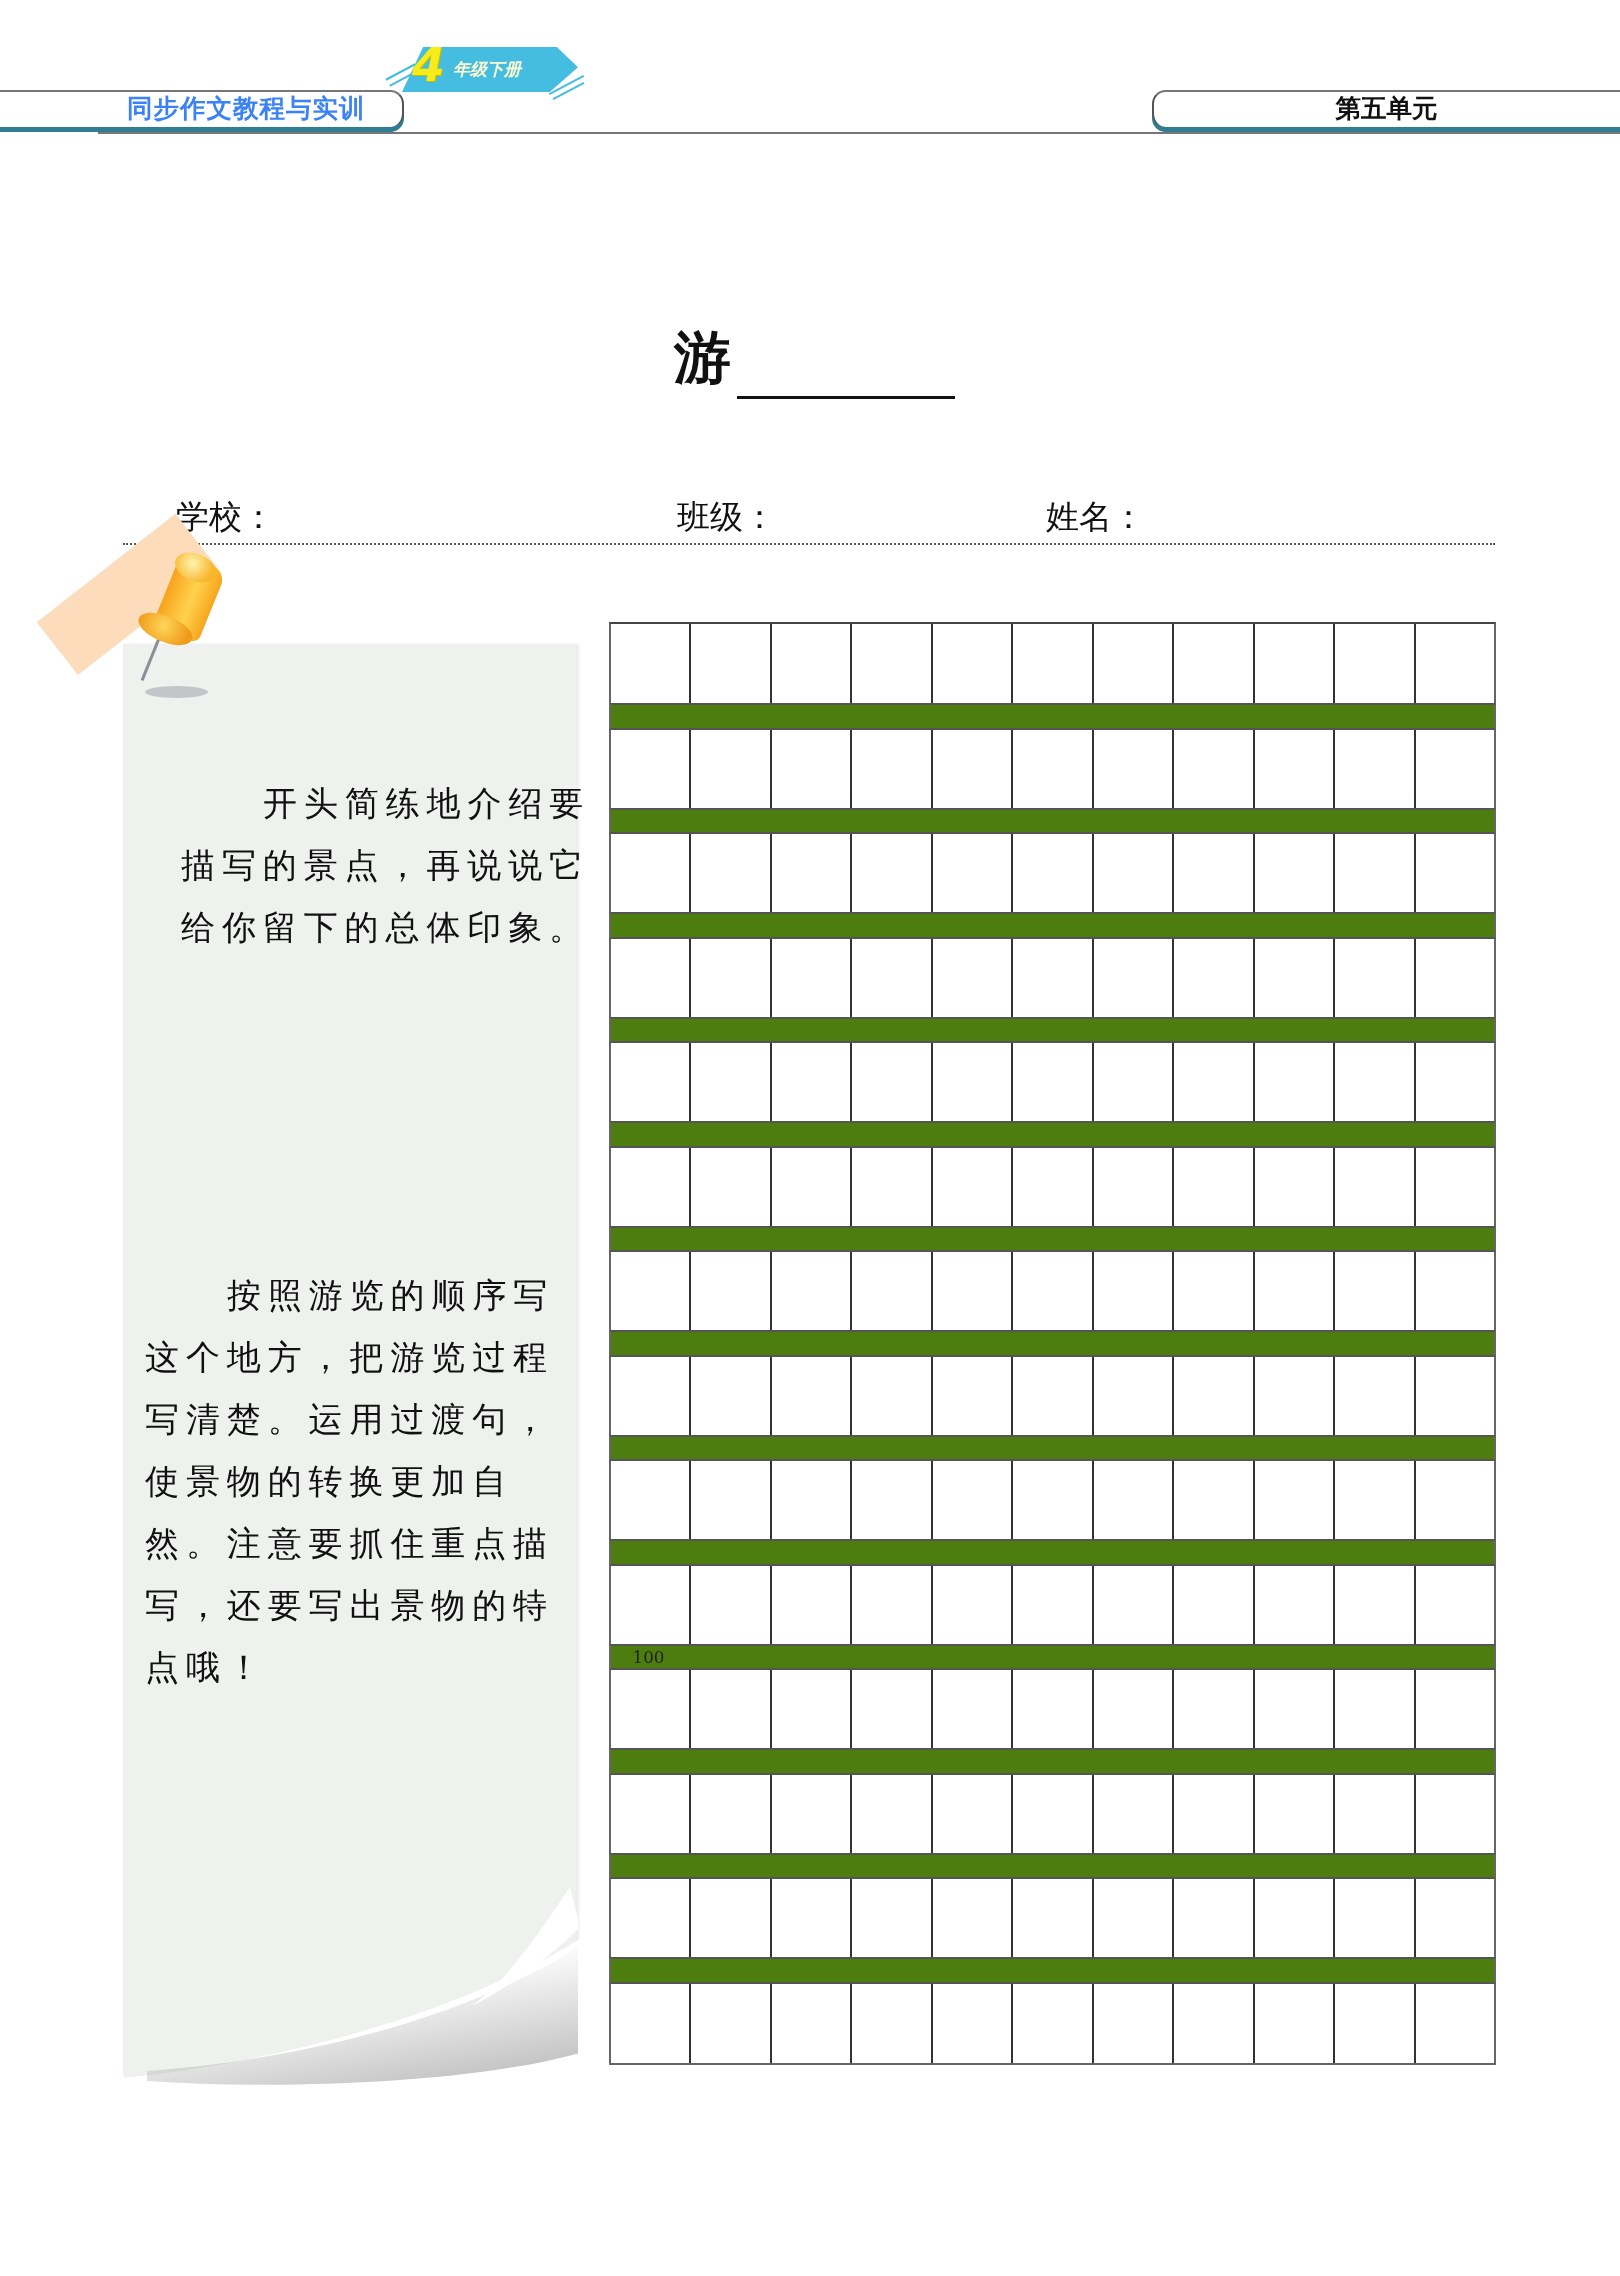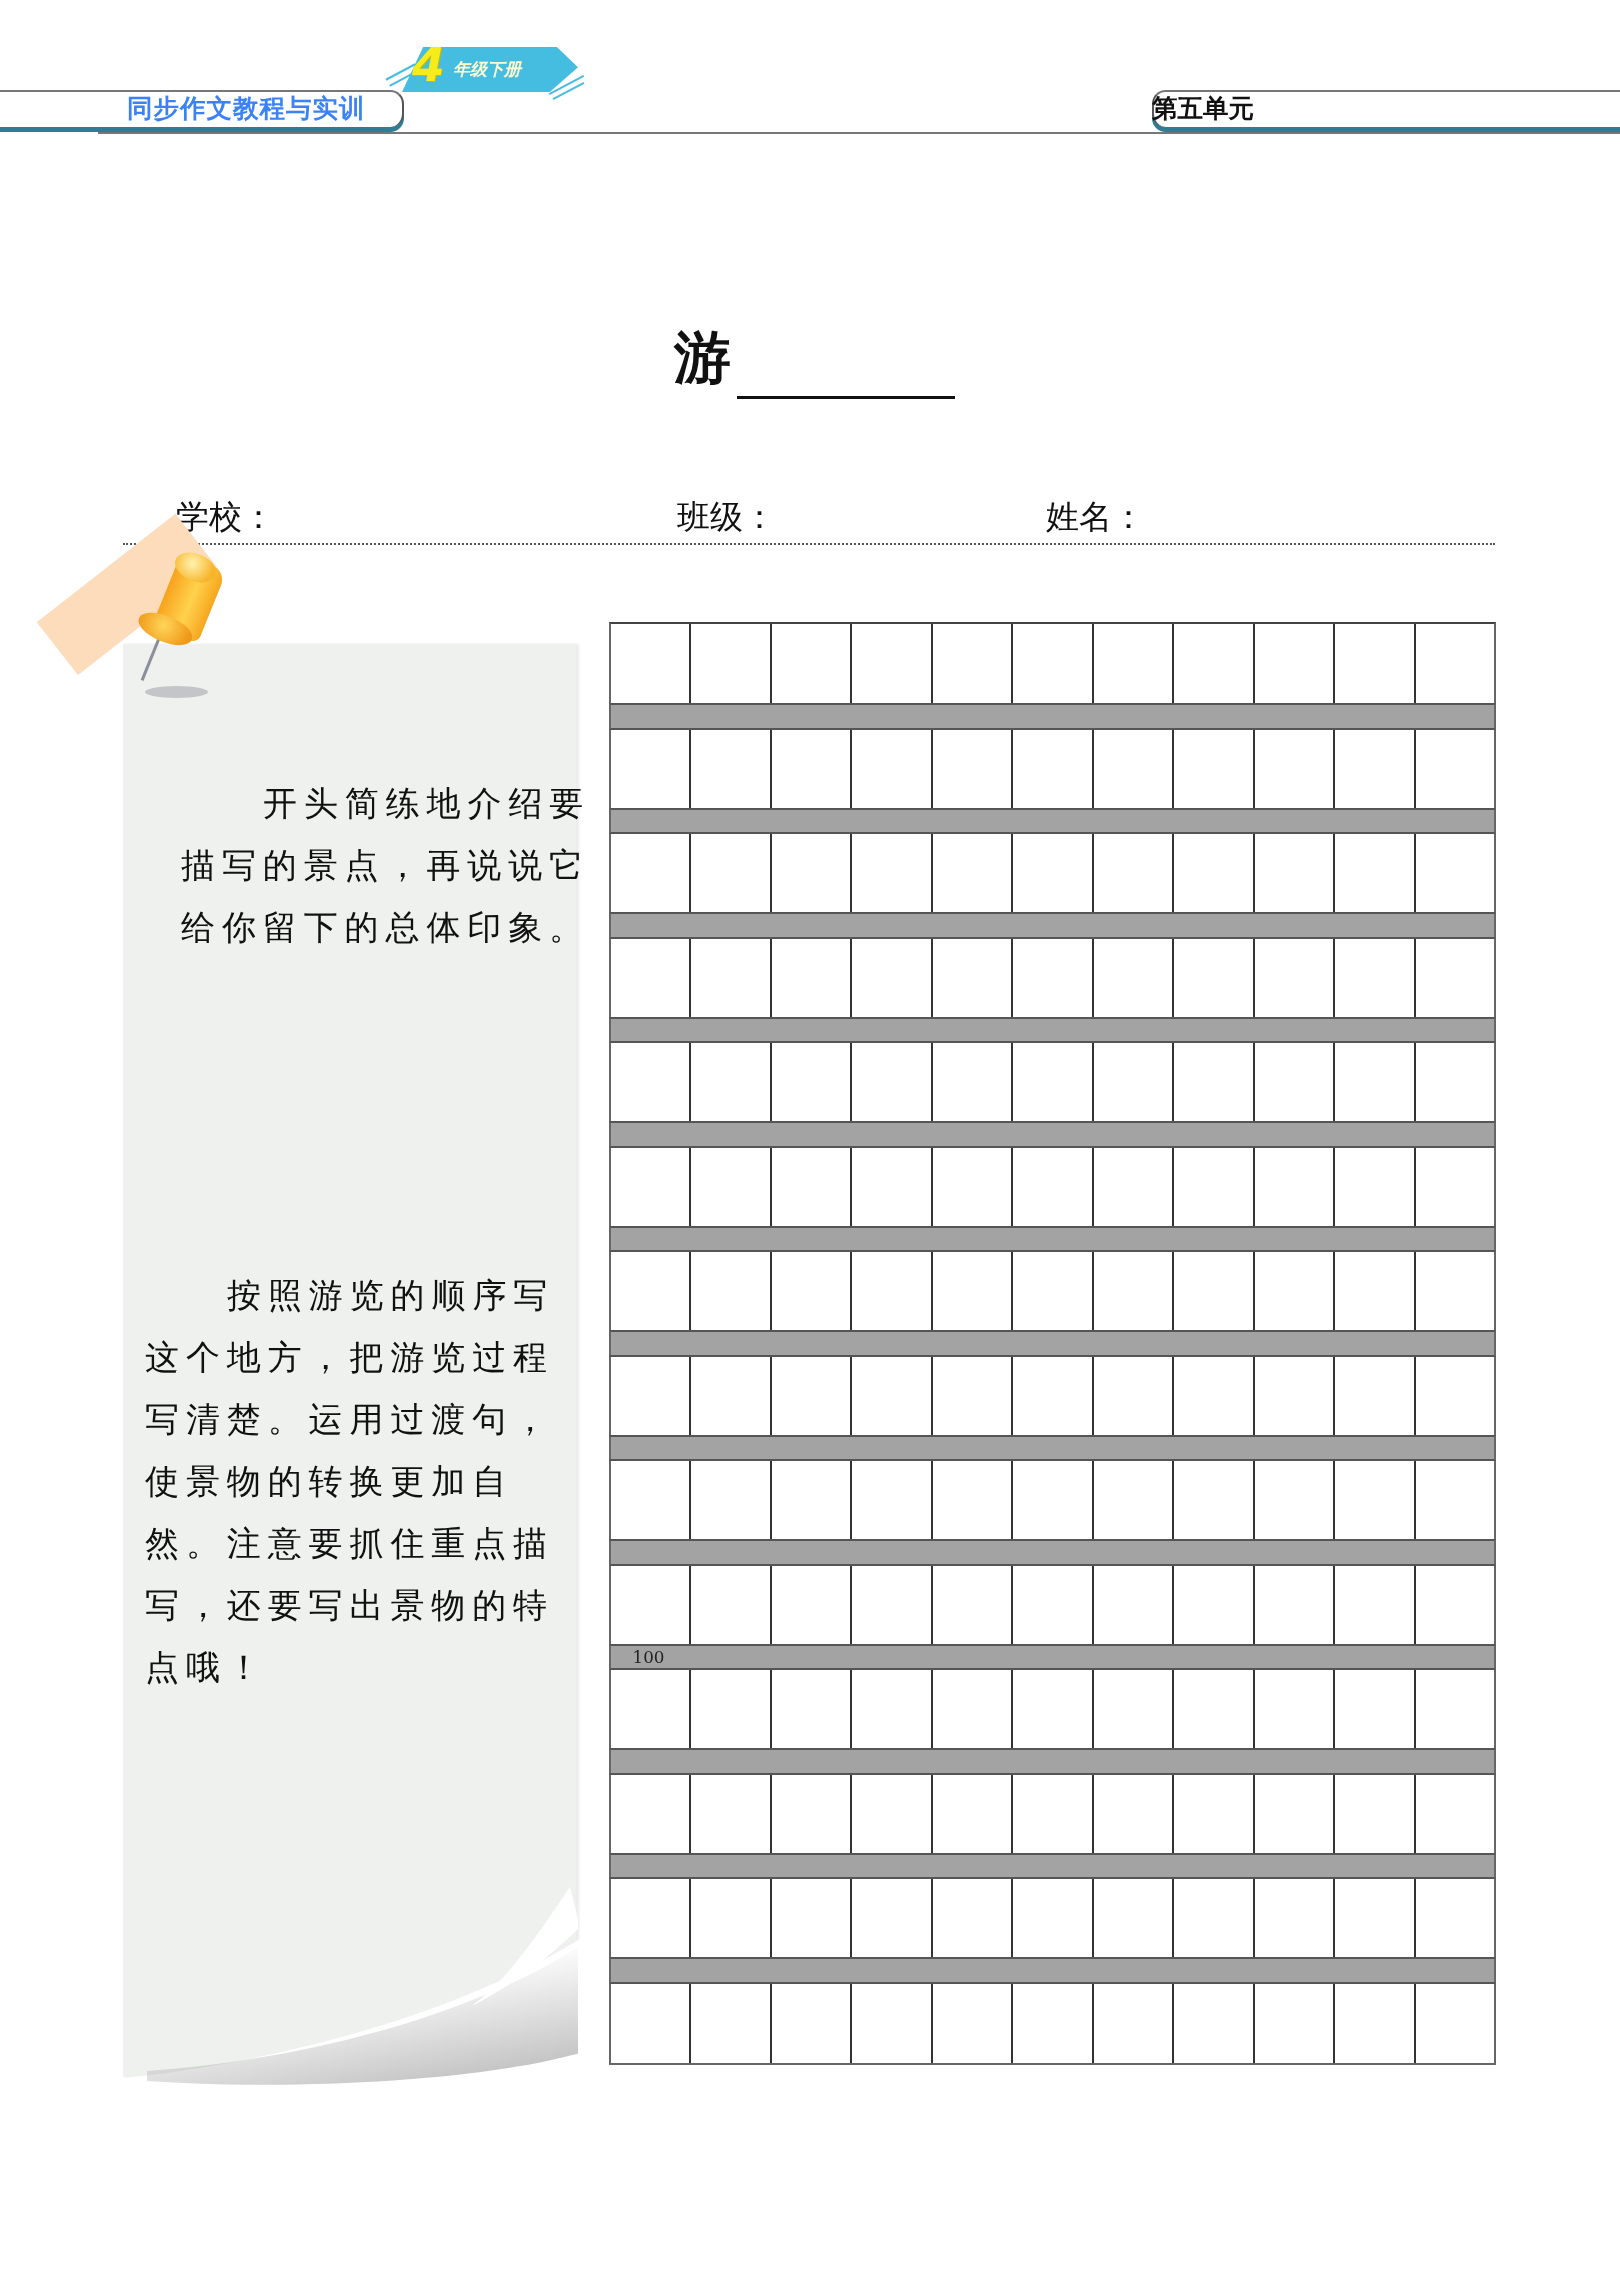--- a/index.html
+++ b/index.html
@@ -35,21 +35,21 @@
   }
   .grade-stripe { position:absolute; height:2px; background:#45bde0; transform:rotate(-28deg); }
 
   .hdr-right {
     position:absolute; left:1152px; top:90px; width:469px; height:35px;
     background:#fff; border-top:2px solid #777; border-left:2px solid #555;
     border-radius:13.7px 0 0 13.7px; box-shadow:0 4.9px 0 #2f7d93;
   }
   .hdr-right-title {
     position:absolute; left:1152px; width:469px; top:90px; height:35px; line-height:37px;
-    text-align:left; font-weight:bold; font-size:25.5px; color:#111;
+    text-align:center; font-weight:bold; font-size:25.5px; color:#111;
   }
 
   
   .title-char {
     position:absolute; left:674px; top:323px; font-size:57px; font-weight:bold; line-height:69px;
   }
   .title-blank {
     position:absolute; left:737px; top:396px; width:218px; height:2.9px; background:#111;
   }
 
@@ -104,21 +104,21 @@
     position:absolute; left:145px; width:416px;
     font-family:"DejaVu Serif", serif; font-size:34px; line-height:62px;
     letter-spacing:6.9px; text-indent:82px; color:#111; word-break:break-all;
   }
 
   
   .grid { position:absolute; left:609px; top:622px; width:887px; }
   .grid-row { display:flex; height:80px; border-left:2px solid #666; border-right:2px solid #666; }
   .grid-row .cell { flex:1; border-right:2px solid #333; box-sizing:border-box; }
   .grid-row .cell:last-child { border-right:none; }
-  .grid-gap { position:relative; height:26.5px; border:2px solid #555; border-left:2px solid #666; border-right:2px solid #666; box-sizing:border-box; margin:-1px 0; background:#a3a3a3; }
+  .grid-gap { position:relative; height:26.5px; border:2px solid #555; border-left:2px solid #666; border-right:2px solid #666; box-sizing:border-box; margin:-1px 0; background:#4d7c0f; }
   .grid-top { border-top:2px solid #444; }
   .grid-bottom { border-bottom:2px solid #666; }
   .gap-marker { position:absolute; left:21.6px; top:-1px; font-family:"DejaVu Serif", serif; font-size:16.7px; line-height:25.5px; color:#222; }
 </style>
 </head>
 <body>
 
 <div class="hdr-left"></div>
 <div class="hdr-left-title">同步作文教程与实训</div>
 <div class="hdr-underline-left"></div>

